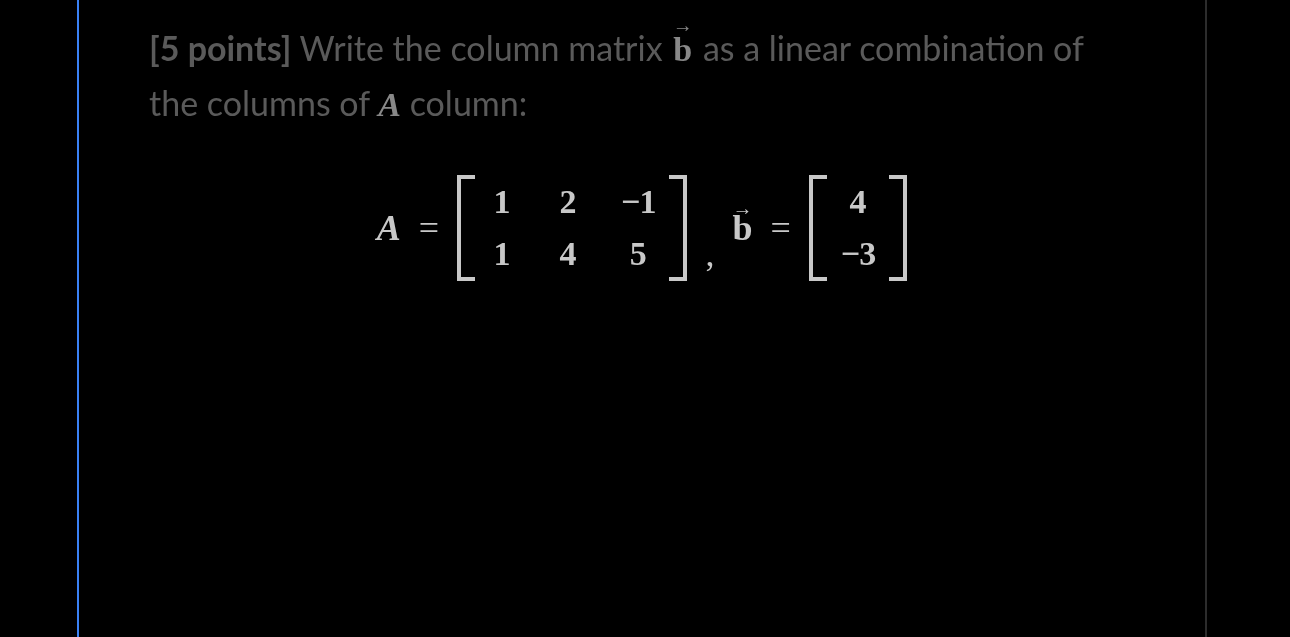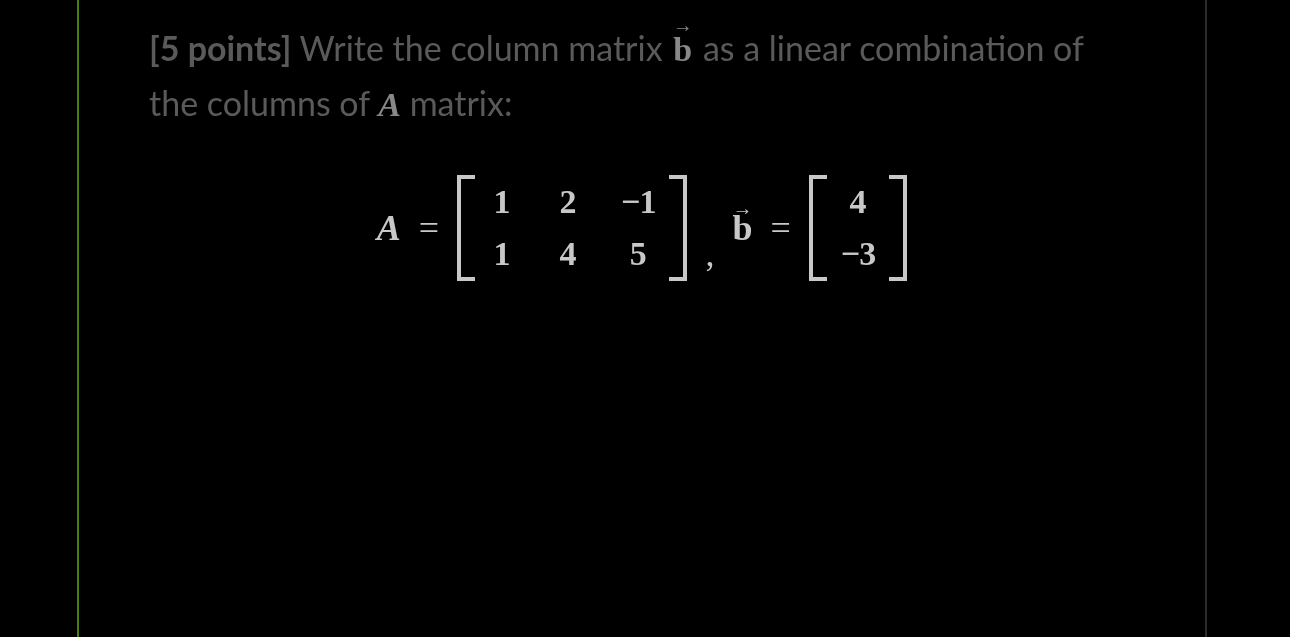--- a/index.html
+++ b/index.html
@@ -11,21 +11,21 @@
     font-family: "Lato", "Helvetica Neue", Arial, sans-serif;
     color: #5a5a5a;
     overflow: hidden;
   }
   .frame {
     position: absolute;
     left: 77px;
     top: 0;
     width: 1130px;
     height: 637px;
-    border-left: 2px solid #4d7c0f;
+    border-left: 2px solid #3b82f6;
     border-right: 2px solid #2c2c2c;
     box-sizing: border-box;
     padding: 22px 70px 16px 70px;
   }
   .prompt {
     font-size: 34px;
     line-height: 1.55;
     font-weight: 400;
     color: #5a5a5a;
   }
@@ -147,21 +147,21 @@
   .neg {
     letter-spacing: -1px;
   }
 </style>
 </head>
 <body>
 
 <div class="frame">
 
   <div class="prompt">
-    <span class="points">[5 points]</span><span> Write the column matrix </span><span class="bvec"><span class="arrow">→</span><span>b</span></span><span> as a linear combination of the columns of </span><span class="mathvar">A</span><span> matrix:</span>
+    <span class="points">[5 points]</span><span> Write the column matrix </span><span class="bvec"><span class="arrow">→</span><span>b</span></span><span> as a linear combination of the columns of </span><span class="mathvar">A</span><span> column:</span>
   </div>
 
   <div class="eqwrap">
     <div class="eq">
 
       <span class="lbl">A</span>
       <span class="eqsign">=</span>
 
       <div class="matrix">
         <div class="bracket left"></div>

